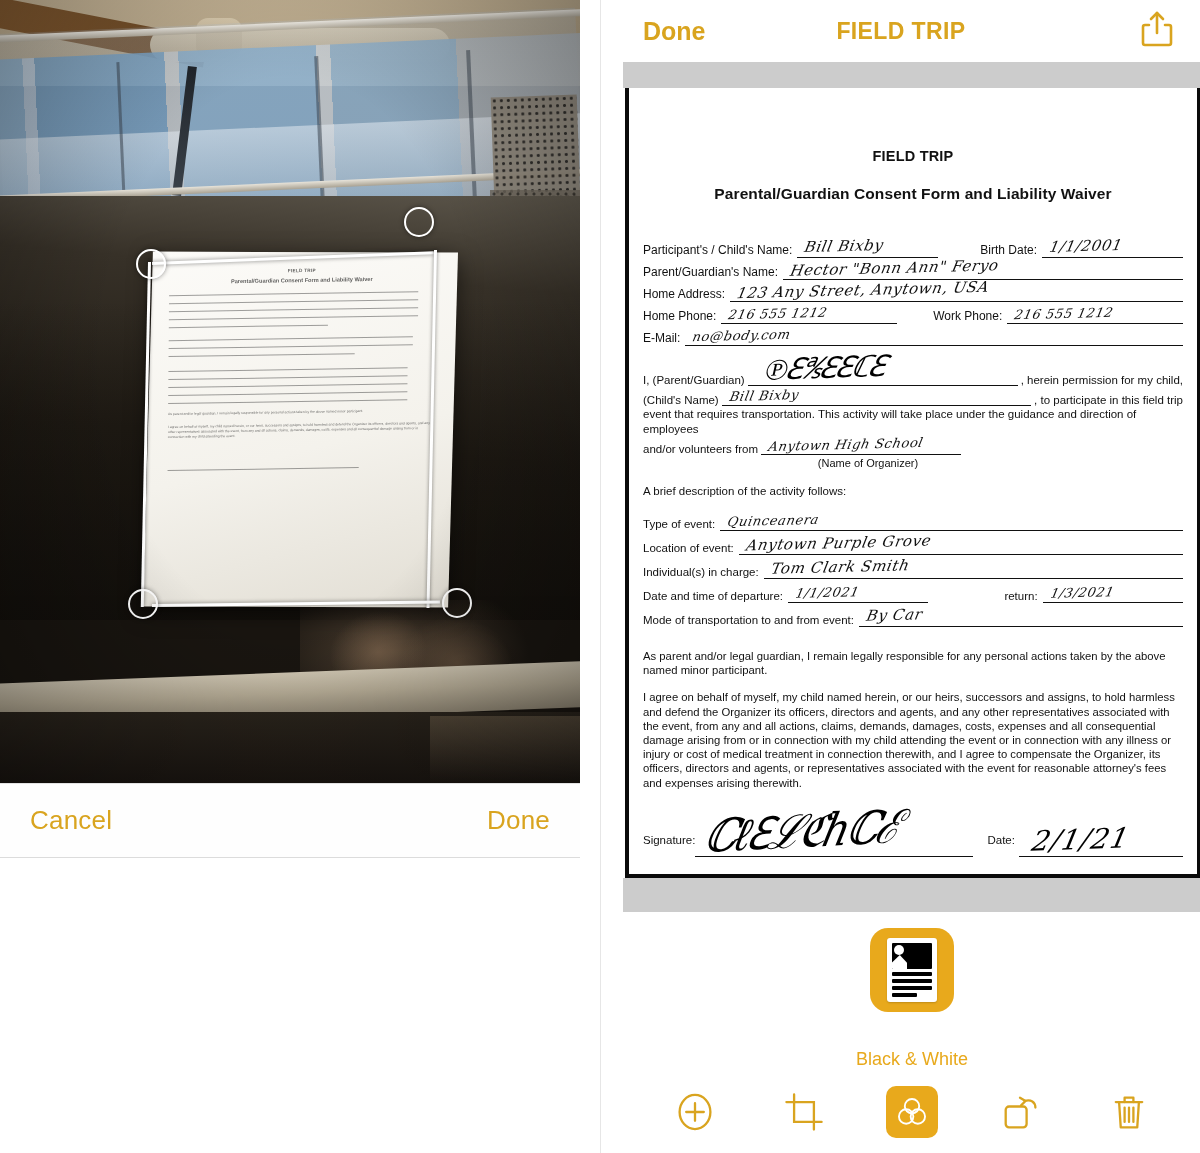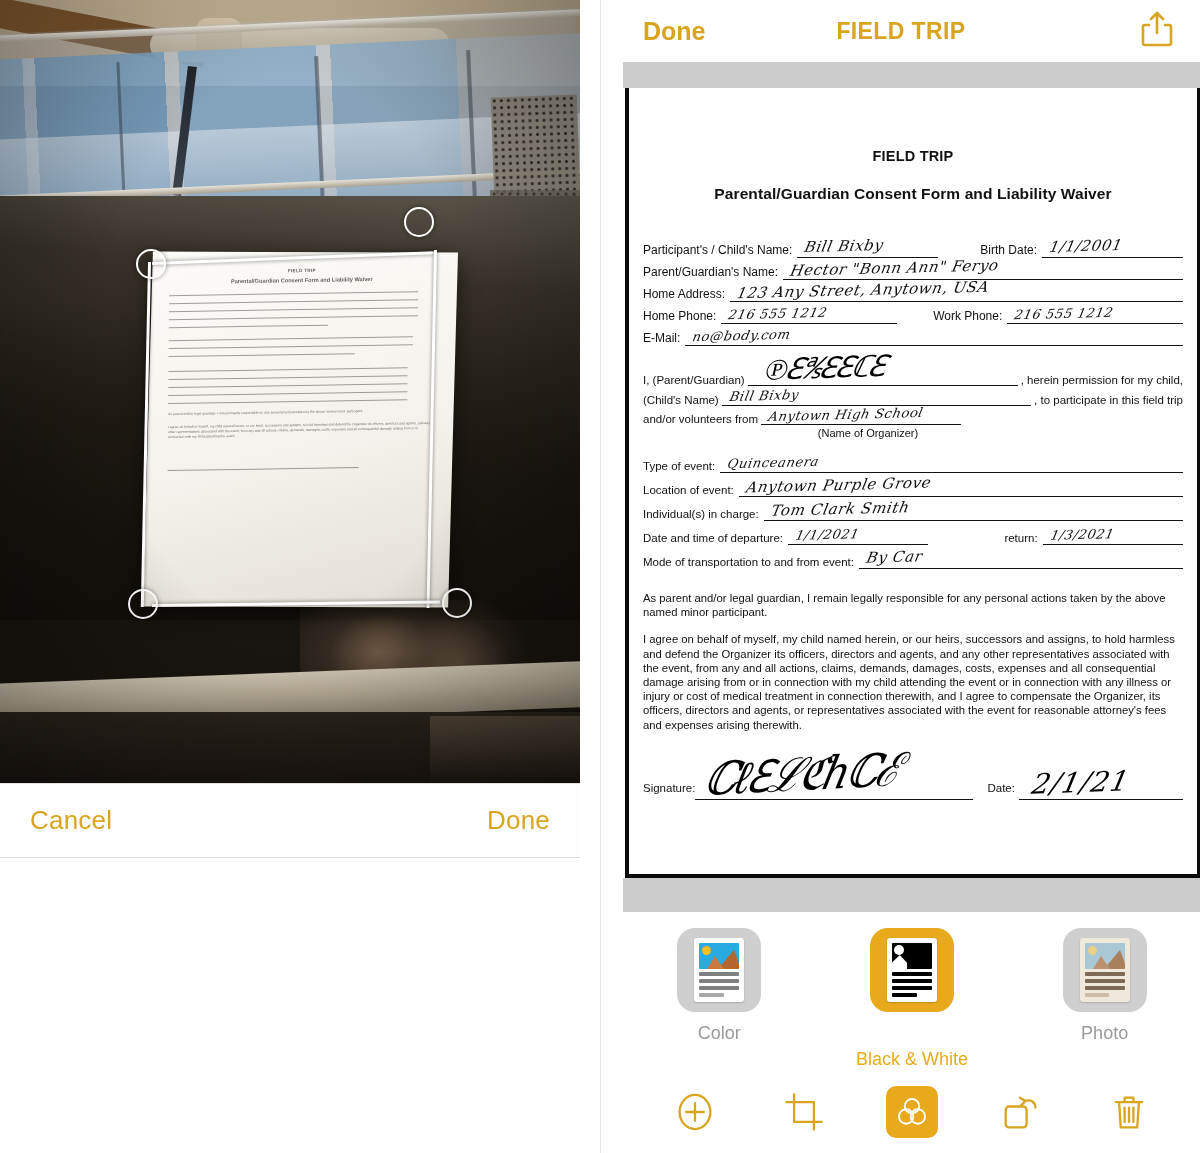--- a/index.html
+++ b/index.html
@@ -255,21 +255,21 @@
 
   .activity-head { font-size: 11.5px; margin-top: 16px; }
   .act-rows { margin-top: 10px; }
   .act-row { display: flex; align-items: flex-end; height: 24px; position: relative; }
   .act-label { font-size: 11.5px; white-space: nowrap; padding-bottom:1px; }
   .act-rule { flex: 1; border-bottom: 1.4px solid #111; height: 20px; position: relative; margin-left: 5px; }
 
   .legal { margin-top: 22px; font-size: 11.3px; line-height: 14.2px; }
   .legal p + p { margin-top: 13px; }
 
-  .sig-row { display: flex; align-items: center; margin-top: 44px; height: 26px; position: relative; }
+  .sig-row { display: flex; align-items: flex-start; margin-top: 44px; height: 26px; position: relative; }
   .sig-label { font-size: 11.5px; padding-bottom: 1px; }
   .sig-rule { width: 278px; border-bottom: 1.5px solid #111; height: 23px; position: relative; }
   .date-rule { flex: 1; border-bottom: 1.5px solid #111; height: 23px; position: relative; margin-left: 4px;}
 
   .signature-glyph {
     position: absolute; bottom: -1px; left: 12px;
     font-family: "DejaVu Serif", serif; font-style: italic;
     font-size: 40px; color: #000; white-space: nowrap;
     transform: skewX(-16deg) rotate(-3deg) scaleY(1.15);
     letter-spacing: -3px;
@@ -486,29 +486,31 @@
             </span>
             <span class="consent-text">, herein permission for my child,</span>
           </div>
           <div class="consent-line">
             <span class="consent-text">(Child's Name)</span>
             <span class="consent-rule">
               <span class="hand small">Bill Bixby</span>
             </span>
             <span class="consent-text">, to participate in this field trip</span>
           </div>
+          <div class="consent-flow">event that requires transportation. This activity will take place under the guidance and direction of employees</div>
           <div class="organizer-row">
             <span class="consent-text">and/or volunteers from</span>
             <span class="organizer-rule">
               <span class="hand small">Anytown High School</span>
             </span>
           </div>
           <div class="name-of-org">(Name of Organizer)</div>
         </div>
 
+        <div class="activity-head">A brief description of the activity follows:</div>
 
         <div class="act-rows">
           <div class="act-row">
             <span class="act-label">Type of event:</span>
             <span class="act-rule">
               <span class="hand small">Quinceanera</span>
             </span>
           </div>
           <div class="act-row">
             <span class="act-label">Location of event:</span>
@@ -556,72 +558,40 @@
           </span>
         </div>
 
       </div>
     </div>
 
     <div id="gray-band-bottom"></div>
 
     <div id="filter-strip">
 
-      <div class="filter-item">
-        <div class="filter-tile">
-          <div class="filter-doc">
-            <div class="fd-img" style="background:#29abe2;">
-              <div style="position:absolute;left:3px;top:3px;width:9px;height:9px;border-radius:50%;background:#fbbf24;"></div>
-              <div style="position:absolute;right:-2px;bottom:0;width:0;height:0;border-left:16px solid transparent;border-right:7px solid transparent;border-bottom:19px solid #b4662f;"></div>
-              <div style="position:absolute;left:8px;bottom:0;width:0;height:0;border-left:8px solid transparent;border-right:9px solid transparent;border-bottom:13px solid #c97b3f;"></div>
-            </div>
-            <div class="fd-line" style="background:#808080;"></div>
-            <div class="fd-line" style="background:#808080;"></div>
-            <div class="fd-line" style="background:#808080;"></div>
-            <div class="fd-line" style="background:#a8a8a8;width:62%;"></div>
-          </div>
-        </div>
-        <div class="filter-label">Color</div>
-      </div>
 
 
       <div class="filter-item">
         <div class="filter-tile active">
           <div class="filter-doc">
             <div class="fd-img" style="background:#ffffff;">
               <div style="position:absolute;left:0;top:0;width:100%;height:100%;background:#000000;"></div>
               <div style="position:absolute;left:2px;top:2px;width:10px;height:10px;border-radius:50%;background:#ffffff;"></div>
               <div style="position:absolute;left:0;bottom:0;width:0;height:0;border-left:0 solid transparent;border-right:14px solid transparent;border-bottom:0 solid #fff;"></div>
               <div style="position:absolute;left:-1px;bottom:0;width:16px;height:14px;background:#ffffff;clip-path:polygon(0 100%,0 60%,55% 0,100% 55%,100% 100%);"></div>
             </div>
             <div class="fd-line" style="background:#000000;"></div>
             <div class="fd-line" style="background:#000000;"></div>
             <div class="fd-line" style="background:#000000;"></div>
             <div class="fd-line" style="background:#000000;width:62%;"></div>
           </div>
         </div>
         <div class="filter-label active">Black &amp; White</div>
       </div>
 
-      <div class="filter-item">
-        <div class="filter-tile">
-          <div class="filter-doc photo">
-            <div class="fd-img" style="background:#a9c7d4;">
-              <div style="position:absolute;left:3px;top:3px;width:9px;height:9px;border-radius:50%;background:#e8d08a;"></div>
-              <div style="position:absolute;right:-2px;bottom:0;width:0;height:0;border-left:16px solid transparent;border-right:7px solid transparent;border-bottom:19px solid #a9805c;"></div>
-              <div style="position:absolute;left:8px;bottom:0;width:0;height:0;border-left:8px solid transparent;border-right:9px solid transparent;border-bottom:13px solid #bb9170;"></div>
-            </div>
-            <div class="fd-line" style="background:#7d6a55;"></div>
-            <div class="fd-line" style="background:#7d6a55;"></div>
-            <div class="fd-line" style="background:#7d6a55;"></div>
-            <div class="fd-line" style="background:#cbbda6;width:62%;"></div>
-          </div>
-        </div>
-        <div class="filter-label">Photo</div>
-      </div>
     </div>
 
     <div id="bottom-toolbar">
 
       <div class="tool-btn">
         <svg viewBox="0 0 40 40" width="44" height="44" fill="none" stroke="#d9a41f" stroke-width="2.1" stroke-linecap="round">
           <ellipse cx="20" cy="20" rx="14" ry="15.5"></ellipse>
           <path d="M20 12 V28 M12 20 H28"></path>
         </svg>
       </div>

